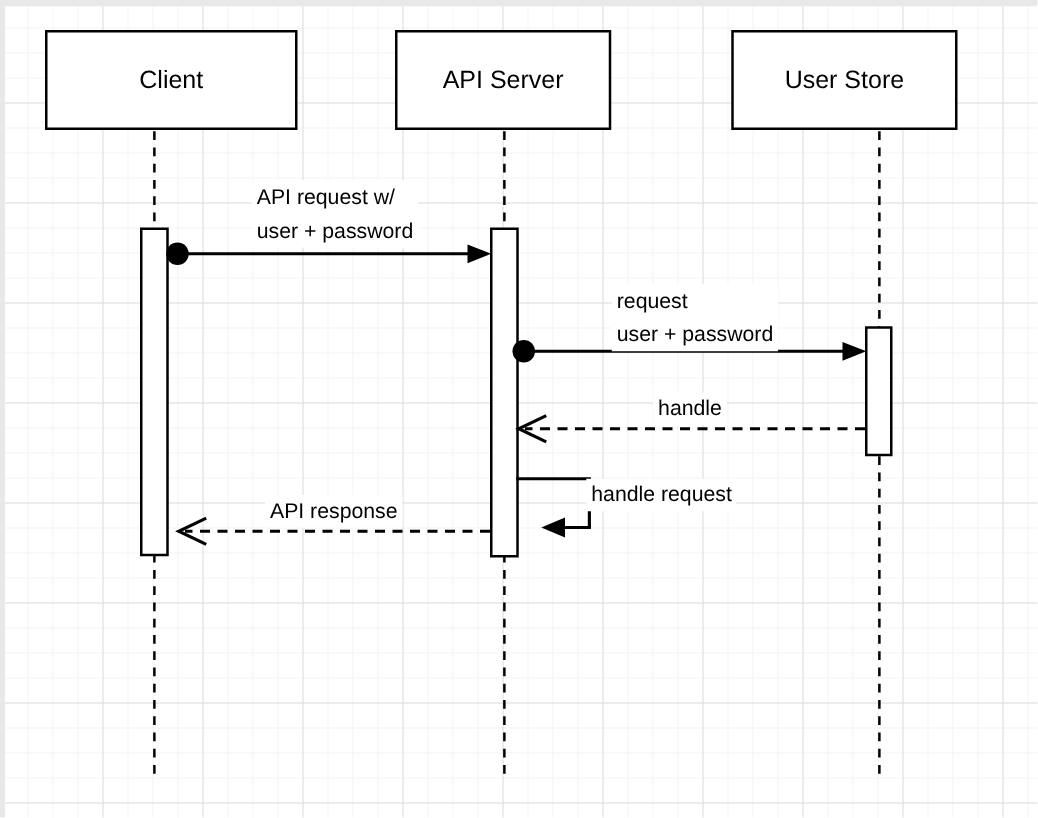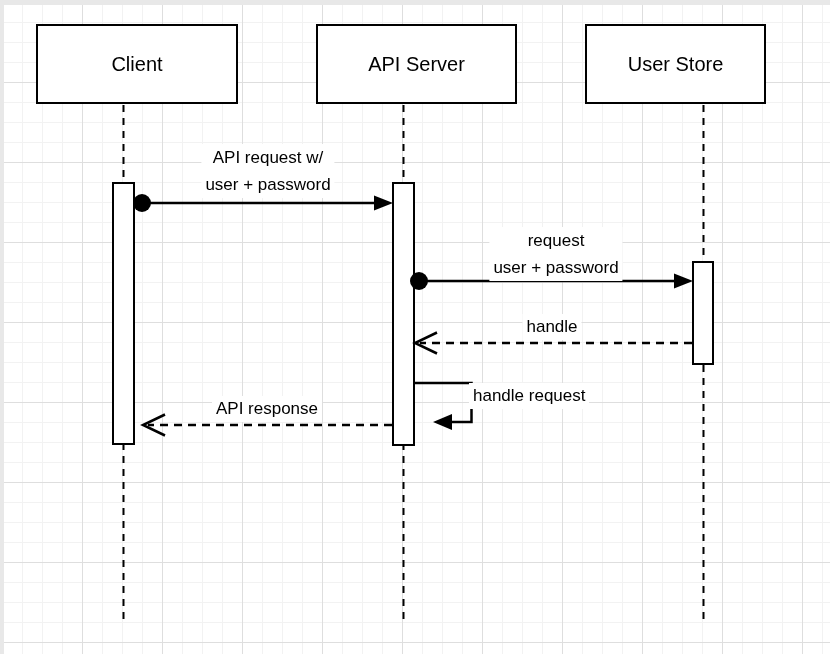--- a/index.html
+++ b/index.html
@@ -44,21 +44,21 @@
     z-index:2;
     margin-left:13px;
   }
   .label{
     position:absolute;z-index:3;
     background:var(--shape-fill-color);
     color:var(--stroke-color);
     font-size:17px;line-height:26px;
     white-space:nowrap;padding:0 4px;
   }
-  .label.center{transform:translateX(-50%);text-align:center;}
+  .label.center{transform:translateX(-50%);}
   .label.two-line{line-height:27px;}
 </style>
 </head>
 <body>
 
 <div class="canvas">
 
   <svg class="diagram" width="830" height="654" viewBox="0 0 830 654">
 
     <line class="lifeline" x1="123.5" y1="105" x2="123.5" y2="622"></line>
@@ -93,21 +93,21 @@
 
     <g>
       <line class="msg dashed" x1="392" y1="425" x2="148" y2="425"></line>
       <path class="arrow-open" d="M165,414.5 L143,425 L165,435.5"></path>
     </g>
   </svg>
 
   <div class="actor" style="left:23px;width:202px">
     <span>Client</span>
   </div>
-  <div class="actor" style="left:303px;width:201px">
+  <div class="actor" style="left:303px;width:173px">
     <span>API Server</span>
   </div>
   <div class="actor" style="left:572px;width:181px">
     <span>User Store</span>
   </div>
 
   <div class="label center two-line" style="left:268px;top:144px">
     <div>API request w/</div>
     <div>user + password</div>
   </div>

